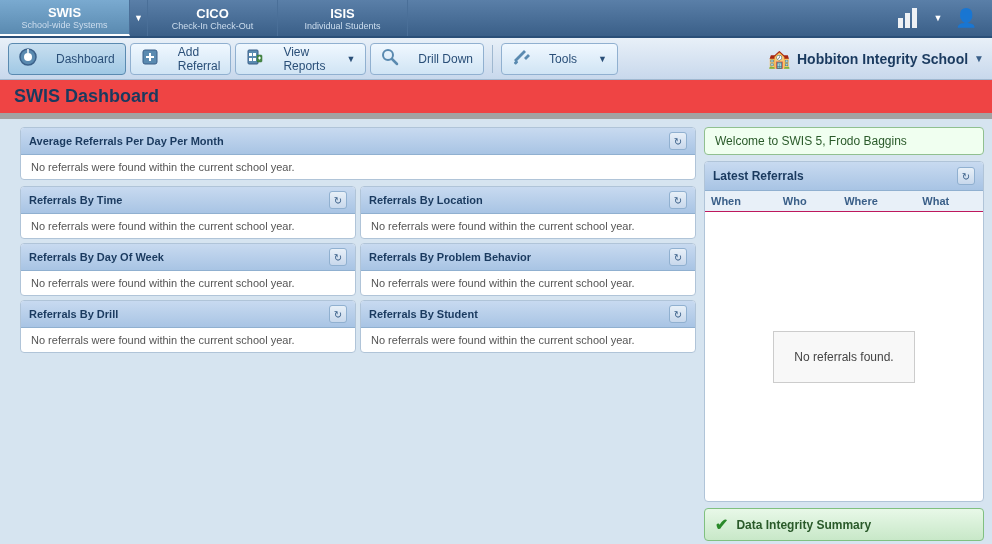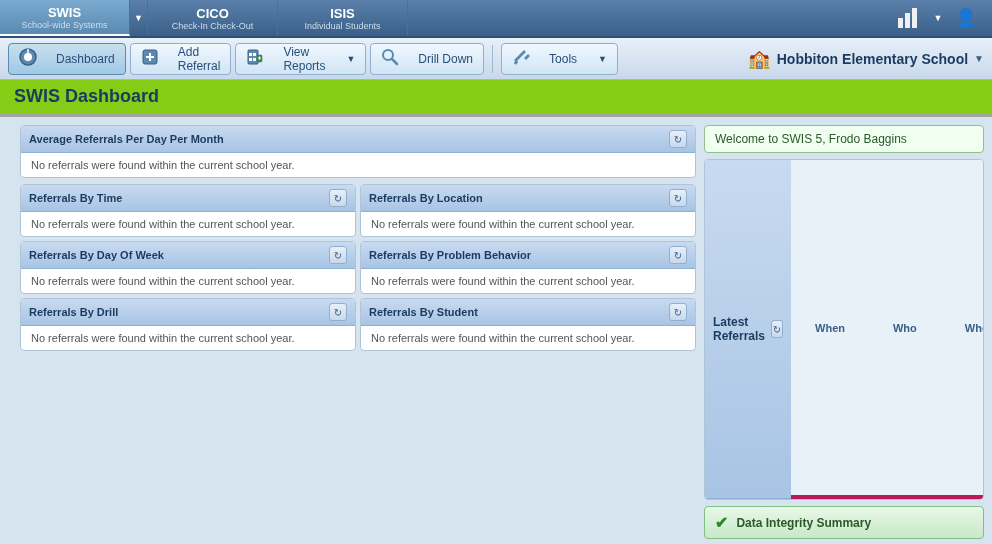--- a/index.html
+++ b/index.html
@@ -113,23 +113,23 @@
       font-weight: bold;
       color: #1a3a5f;
     }
     .school-icon {
       font-size: 18px;
       color: #5a8ab0;
     }
 
     
     .page-title-bar {
-      background: #84cc16;
+      background: #ef4444;
       padding: 6px 14px;
-      border-bottom: 4px solid #a3a3a3;
+      border-bottom: 6px solid #a3a3a3;
     }
     .page-title {
       font-size: 18px;
       font-weight: bold;
       color: #1a3a5f;
     }
 
     
     .main-content {
       display: flex;
@@ -208,21 +208,21 @@
       font-size: 12px;
       color: #2a5a2a;
     }
 
     .latest-referrals-card {
       background: white;
       border: 1px solid #b0c4d8;
       border-radius: 4px;
       flex: 1;
       display: flex;
-      flex-direction: row;
+      flex-direction: column;
       overflow: hidden;
     }
     .latest-referrals-header {
       background: linear-gradient(to bottom, #c8daf0, #a8c4e4);
       padding: 5px 8px;
       display: flex;
       align-items: center;
       justify-content: space-between;
       border-bottom: 1px solid #90b0d0;
     }
@@ -231,24 +231,24 @@
       font-size: 12px;
       color: #1a3a5f;
     }
     .referrals-table {
       width: 100%;
       border-collapse: collapse;
       font-size: 11px;
     }
     .referrals-table th {
       background: #e8f0f8;
-      padding: 4px 24px;
+      padding: 4px 6px;
       text-align: left;
       color: #3a5f88;
-      border-bottom: 4px solid #be185d;
+      border-bottom: 1px solid #be185d;
       font-weight: bold;
     }
     .referrals-body {
       flex: 1;
       display: flex;
       align-items: center;
       justify-content: center;
       color: #555;
       font-size: 11px;
       min-height: 200px;
@@ -372,21 +372,21 @@
         <rect x="2" y="13" width="4" height="3" rx="1" fill="#5a8ab0" transform="rotate(-45 4 14.5)"></rect>
       </svg>
     </span>
     <span>Tools</span>
     <span style="font-size:9px; margin-left:2px;">▼</span>
   </div>
 
   <div class="toolbar-right">
     <div class="school-label">
       <span class="school-icon">🏫</span>
-      <span>Hobbiton Elementary School</span>
+      <span>Hobbiton Integrity School</span>
       <span style="font-size:10px; color:#3a5f88; cursor:pointer;">▼</span>
     </div>
   </div>
 </div>
 
 <div class="page-title-bar">
   <span class="page-title">SWIS Dashboard</span>
 </div>
 
 <div class="main-content">

